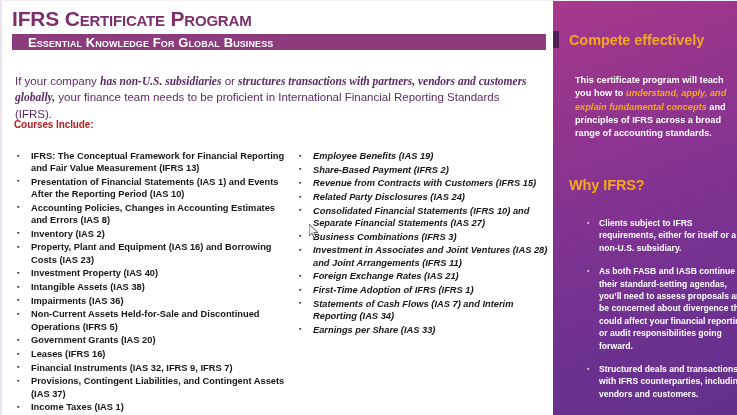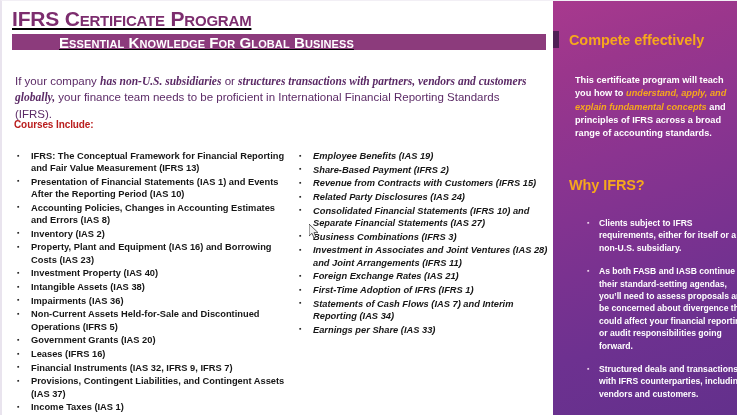--- a/index.html
+++ b/index.html
@@ -32,21 +32,20 @@
     width: 551px;
     height: 415px;
     background: #ffffff;
   }
 
   .title-block {
     position: absolute;
     left: 10px;
     top: 6px;
     width: 534px;
-    text-decoration: underline;
   }
   .slide-title {
     font-family: "Liberation Sans", sans-serif;
     font-size: 21px;
     line-height: 24px;
     font-weight: bold;
     color: #7c2d6e;
     letter-spacing: -0.2px;
     font-variant: small-caps;
     text-transform: capitalize;
@@ -56,29 +55,28 @@
   .subtitle-bar {
     margin-top: 3px;
     background: #8c3b7c;
     height: 16px;
     width: 534px;
     display: flex;
     align-items: center;
   }
   .subtitle-text {
     color: #ffffff;
-    font-size: 15px;
+    font-size: 13px;
     line-height: 11px;
     font-weight: bold;
     font-variant: small-caps;
     text-transform: capitalize;
     letter-spacing: 0.1px;
     padding-left: 16px;
     white-space: nowrap;
-    margin-left: 31px;
   }
 
   .intro {
     position: absolute;
     left: 13px;
     top: 60px;
     width: 524px;
     font-size: 11.5px;
     line-height: 16.5px;
     color: #5b2a66;

